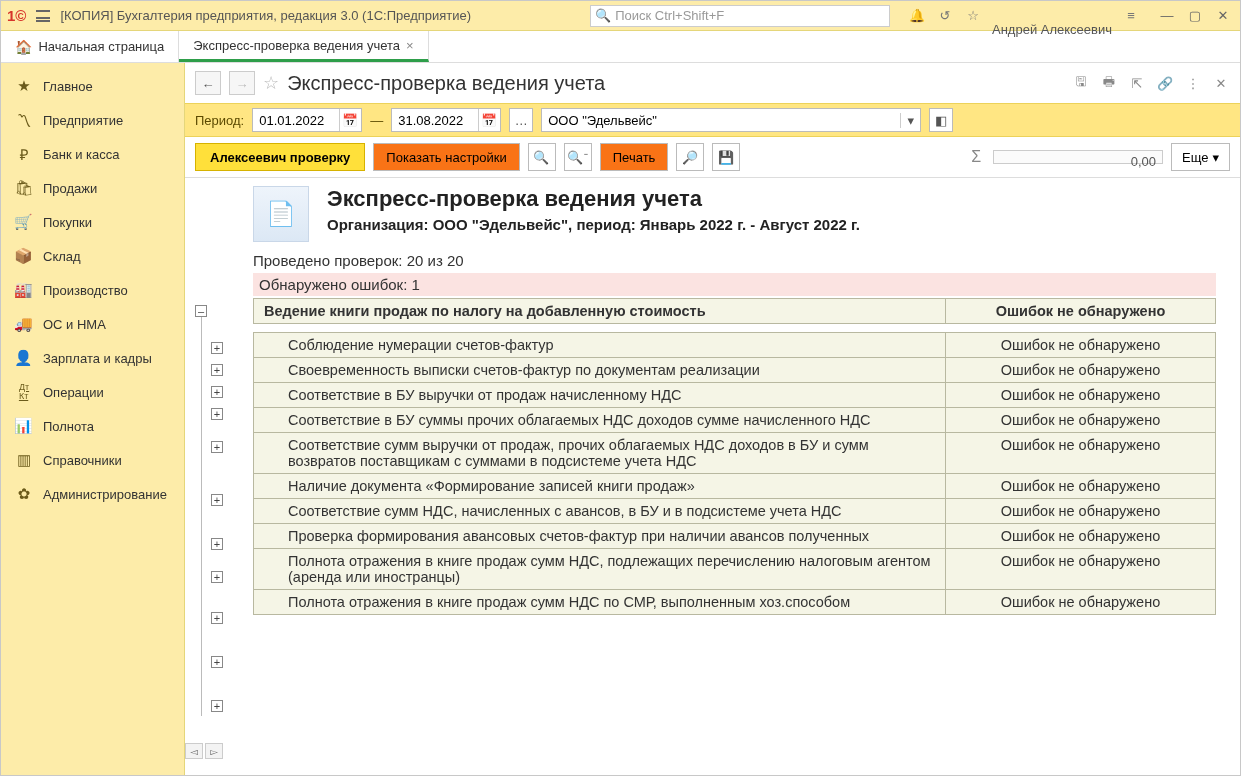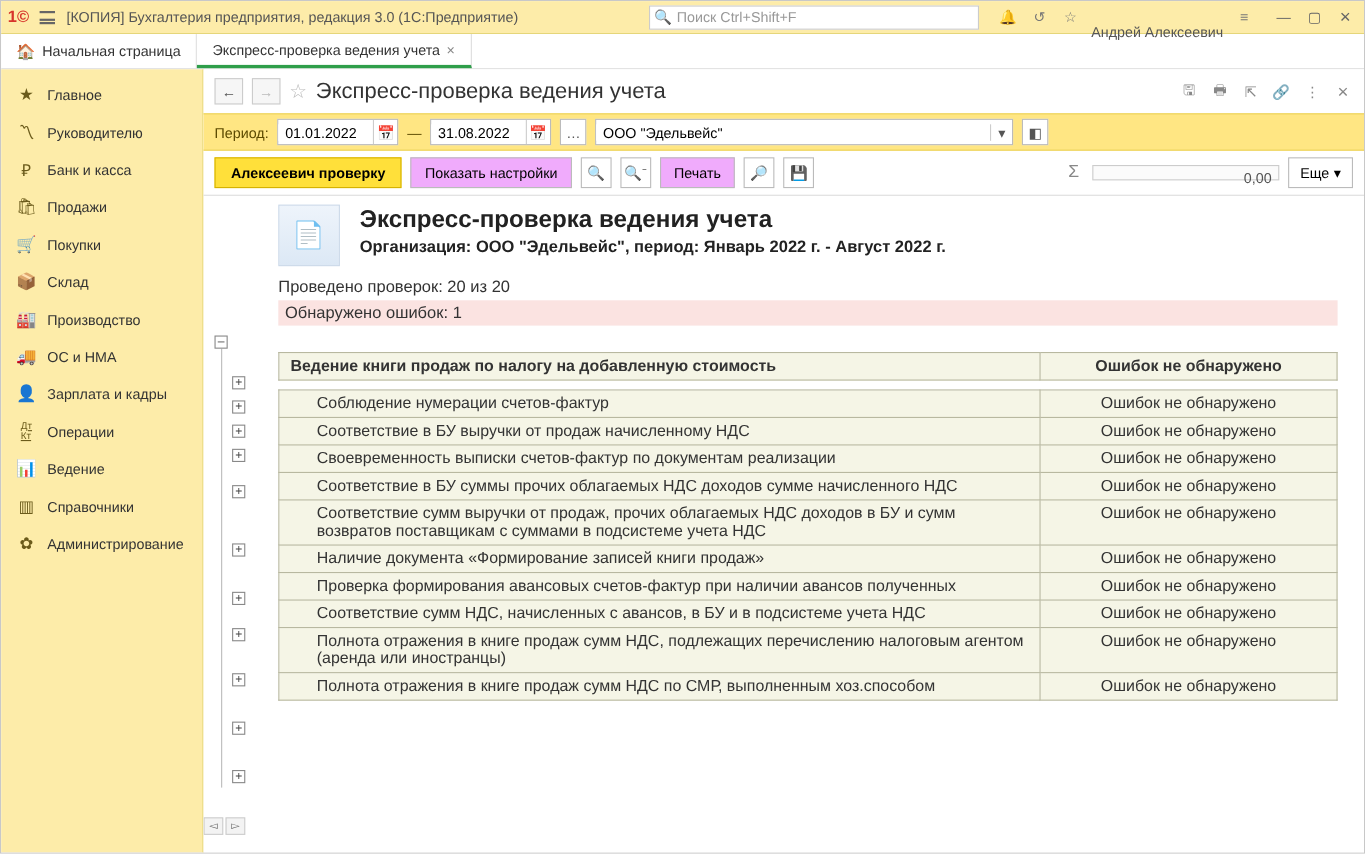--- a/index.html
+++ b/index.html
@@ -54,38 +54,38 @@
   .date-input .cal { width:22px; height:22px; border-left:1px solid #ccc; display:flex; align-items:center; justify-content:center; color:#666; cursor:pointer; }
   .dash { color:#5c4a00; }
   .sq-btn { width:24px; height:24px; border:1px solid #bbb; background:#fff; display:flex; align-items:center; justify-content:center; cursor:pointer; color:#555; }
   .org-select { flex:0 0 380px; height:24px; border:1px solid #bbb; background:#fff; display:flex; align-items:center; }
   .org-select input { flex:1; border:none; padding:0 6px; font-size:13px; outline:none; }
   .org-select .dd { width:20px; text-align:center; border-left:1px solid #ccc; color:#555; cursor:pointer; }
 
   
   .toolbar2 { display:flex; align-items:center; gap:8px; padding:6px 10px; border-bottom:1px solid #ddd; }
   .btn-primary { background:#ffe03a; border:1px solid #d6b200; height:28px; padding:0 14px; font-size:13px; font-weight:bold; cursor:pointer; }
-  .btn-secondary { background:#f0abfc; border:1px solid #bbb; height:28px; padding:0 12px; font-size:13px; cursor:pointer; }
+  .btn-secondary { background:#f97316; border:1px solid #bbb; height:28px; padding:0 12px; font-size:13px; cursor:pointer; }
   .icon-btn { width:28px; height:28px; border:1px solid #bbb; background:#fff; display:flex; align-items:center; justify-content:center; cursor:pointer; color:#555; }
   .spacer { flex:1; }
   .sum-lbl { color:#888; font-size:16px; margin-right:4px; }
   .sum-box { width:170px; height:14px; border:1px solid #ccc; text-align:right; padding:3px 6px; font-size:13px; color:#555; background:#fbfbfb; }
   .btn-more { background:#fff; border:1px solid #bbb; height:28px; padding:0 10px; font-size:13px; cursor:pointer; display:flex; align-items:center; gap:4px; }
 
   
   .report-scroll { flex:1; overflow:auto; padding: 8px 24px 8px 8px; position:relative; }
   .report-inner { padding-left: 60px; }
   .rep-head { display:flex; gap:18px; align-items:flex-start; margin-bottom:10px; }
   .rep-icon { width:56px; height:56px; border:1px solid #c9d7e8; background:linear-gradient(#eef4fb,#dce8f5); display:flex; align-items:center; justify-content:center; color:#5b7ca8; font-size:24px; }
   .rep-title { font-size:22px; font-weight:bold; color:#222; }
   .rep-sub { font-size:15px; font-weight:bold; color:#222; margin-top:4px; }
   .rep-line { font-size:15px; color:#333; margin:4px 0; }
   .rep-err { background:#fbe3e1; padding:3px 6px; font-size:15px; color:#333; }
 
-  .rep-table { width:100%; border-collapse:collapse; margin-top:24px; }
+  .rep-table { width:100%; border-collapse:collapse; margin-top:2px; }
   .rep-table td, .rep-table th { border:1px solid #b8b8a0; padding:4px 10px; font-size:14.5px; text-align:left; vertical-align:top; }
   .rep-table .grp th { background:#f5f5e6; font-weight:bold; }
   .rep-table .grp th.status { text-align:center; width:270px; }
   .rep-table tr.row td { background:#f5f5e6; }
   .rep-table tr.row td.status { text-align:center; width:270px; }
   .rep-table tr.row td.check { padding-left:34px; }
 
   
   .tree-gutter { position:absolute; left:6px; top:128px; width:50px; }
   .tg-line { position:absolute; left:10px; top:0; bottom:-410px; width:1px; background:#bbb; }
@@ -137,21 +137,21 @@
 
 <div class="main-wrap">
 
   <div class="sidebar">
     <div class="sb-item">
         <span class="ico">★</span>
         <span>Главное</span>
       </div>
     <div class="sb-item">
         <span class="ico">〽</span>
-        <span>Руководителю</span>
+        <span>Предприятие</span>
       </div>
     <div class="sb-item">
         <span class="ico">₽</span>
         <span>Банк и касса</span>
       </div>
     <div class="sb-item">
         <span class="ico">🛍</span>
         <span>Продажи</span>
       </div>
     <div class="sb-item">
@@ -173,21 +173,21 @@
     <div class="sb-item">
         <span class="ico">👤</span>
         <span>Зарплата и кадры</span>
       </div>
     <div class="sb-item">
         <span class="ico" style="font-size:9px;line-height:9px;text-decoration:underline;">Дт<br>Кт</span>
         <span>Операции</span>
       </div>
     <div class="sb-item">
         <span class="ico">📊</span>
-        <span>Ведение</span>
+        <span>Полнота</span>
       </div>
     <div class="sb-item">
         <span class="ico">▥</span>
         <span>Справочники</span>
       </div>
     <div class="sb-item">
         <span class="ico">✿</span>
         <span>Администрирование</span>
       </div>
   </div>
@@ -304,45 +304,45 @@
           </tr>
         </tbody>
           </table>
         <table class="rep-table" style="margin-top:8px;">
           <tbody id="rows-body">
               <tr class="row">
                 <td class="check">Соблюдение нумерации счетов-фактур</td>
                 <td class="status">Ошибок не обнаружено</td>
               </tr>
               <tr class="row">
+                <td class="check">Своевременность выписки счетов-фактур по документам реализации</td>
+                <td class="status">Ошибок не обнаружено</td>
+              </tr>
+              <tr class="row">
                 <td class="check">Соответствие в БУ выручки от продаж начисленному НДС</td>
                 <td class="status">Ошибок не обнаружено</td>
               </tr>
               <tr class="row">
-                <td class="check">Своевременность выписки счетов-фактур по документам реализации</td>
-                <td class="status">Ошибок не обнаружено</td>
-              </tr>
-              <tr class="row">
                 <td class="check">Соответствие в БУ суммы прочих облагаемых НДС доходов сумме начисленного НДС</td>
                 <td class="status">Ошибок не обнаружено</td>
               </tr>
               <tr class="row">
                 <td class="check">Соответствие сумм выручки от продаж, прочих облагаемых НДС доходов в БУ и сумм возвратов поставщикам с суммами в подсистеме учета НДС</td>
                 <td class="status">Ошибок не обнаружено</td>
               </tr>
               <tr class="row">
                 <td class="check">Наличие документа «Формирование записей книги продаж»</td>
                 <td class="status">Ошибок не обнаружено</td>
               </tr>
               <tr class="row">
+                <td class="check">Соответствие сумм НДС, начисленных с авансов, в БУ и в подсистеме учета НДС</td>
+                <td class="status">Ошибок не обнаружено</td>
+              </tr>
+              <tr class="row">
                 <td class="check">Проверка формирования авансовых счетов-фактур при наличии авансов полученных</td>
-                <td class="status">Ошибок не обнаружено</td>
-              </tr>
-              <tr class="row">
-                <td class="check">Соответствие сумм НДС, начисленных с авансов, в БУ и в подсистеме учета НДС</td>
                 <td class="status">Ошибок не обнаружено</td>
               </tr>
               <tr class="row">
                 <td class="check">Полнота отражения в книге продаж сумм НДС, подлежащих перечислению налоговым агентом (аренда или иностранцы)</td>
                 <td class="status">Ошибок не обнаружено</td>
               </tr>
               <tr class="row">
                 <td class="check">Полнота отражения в книге продаж сумм НДС по СМР, выполненным хоз.способом</td>
                 <td class="status">Ошибок не обнаружено</td>
               </tr>

